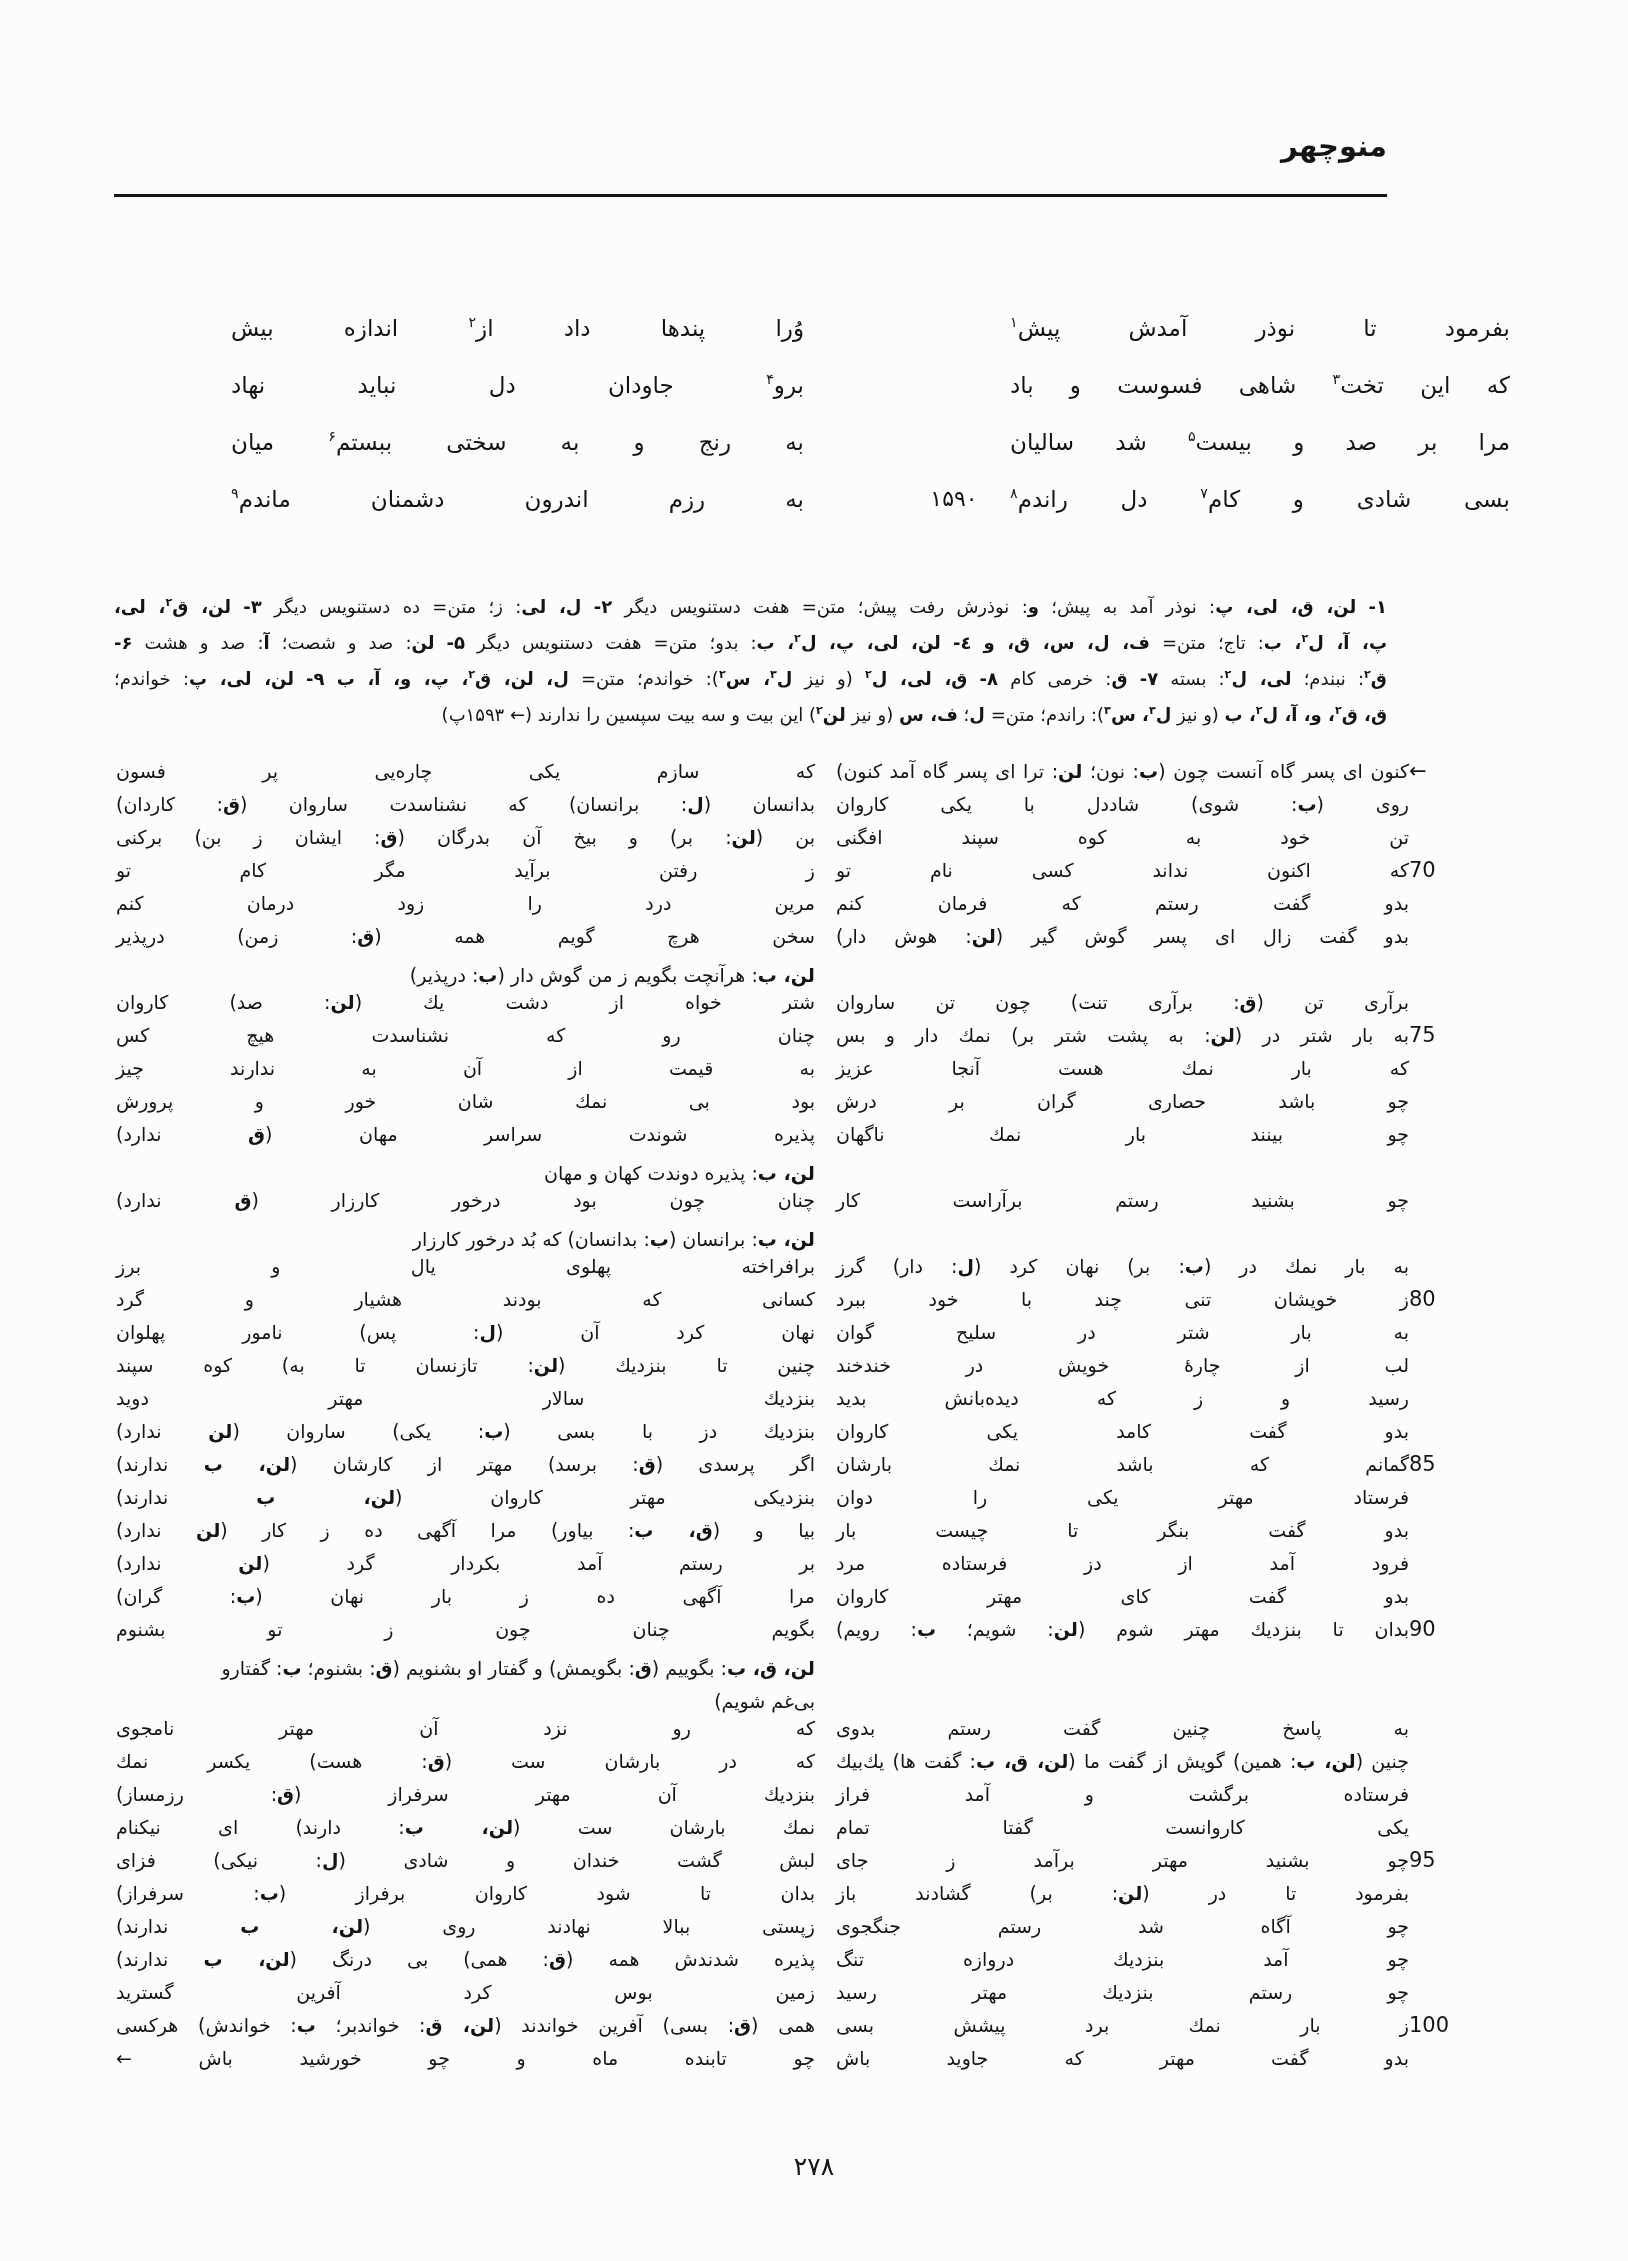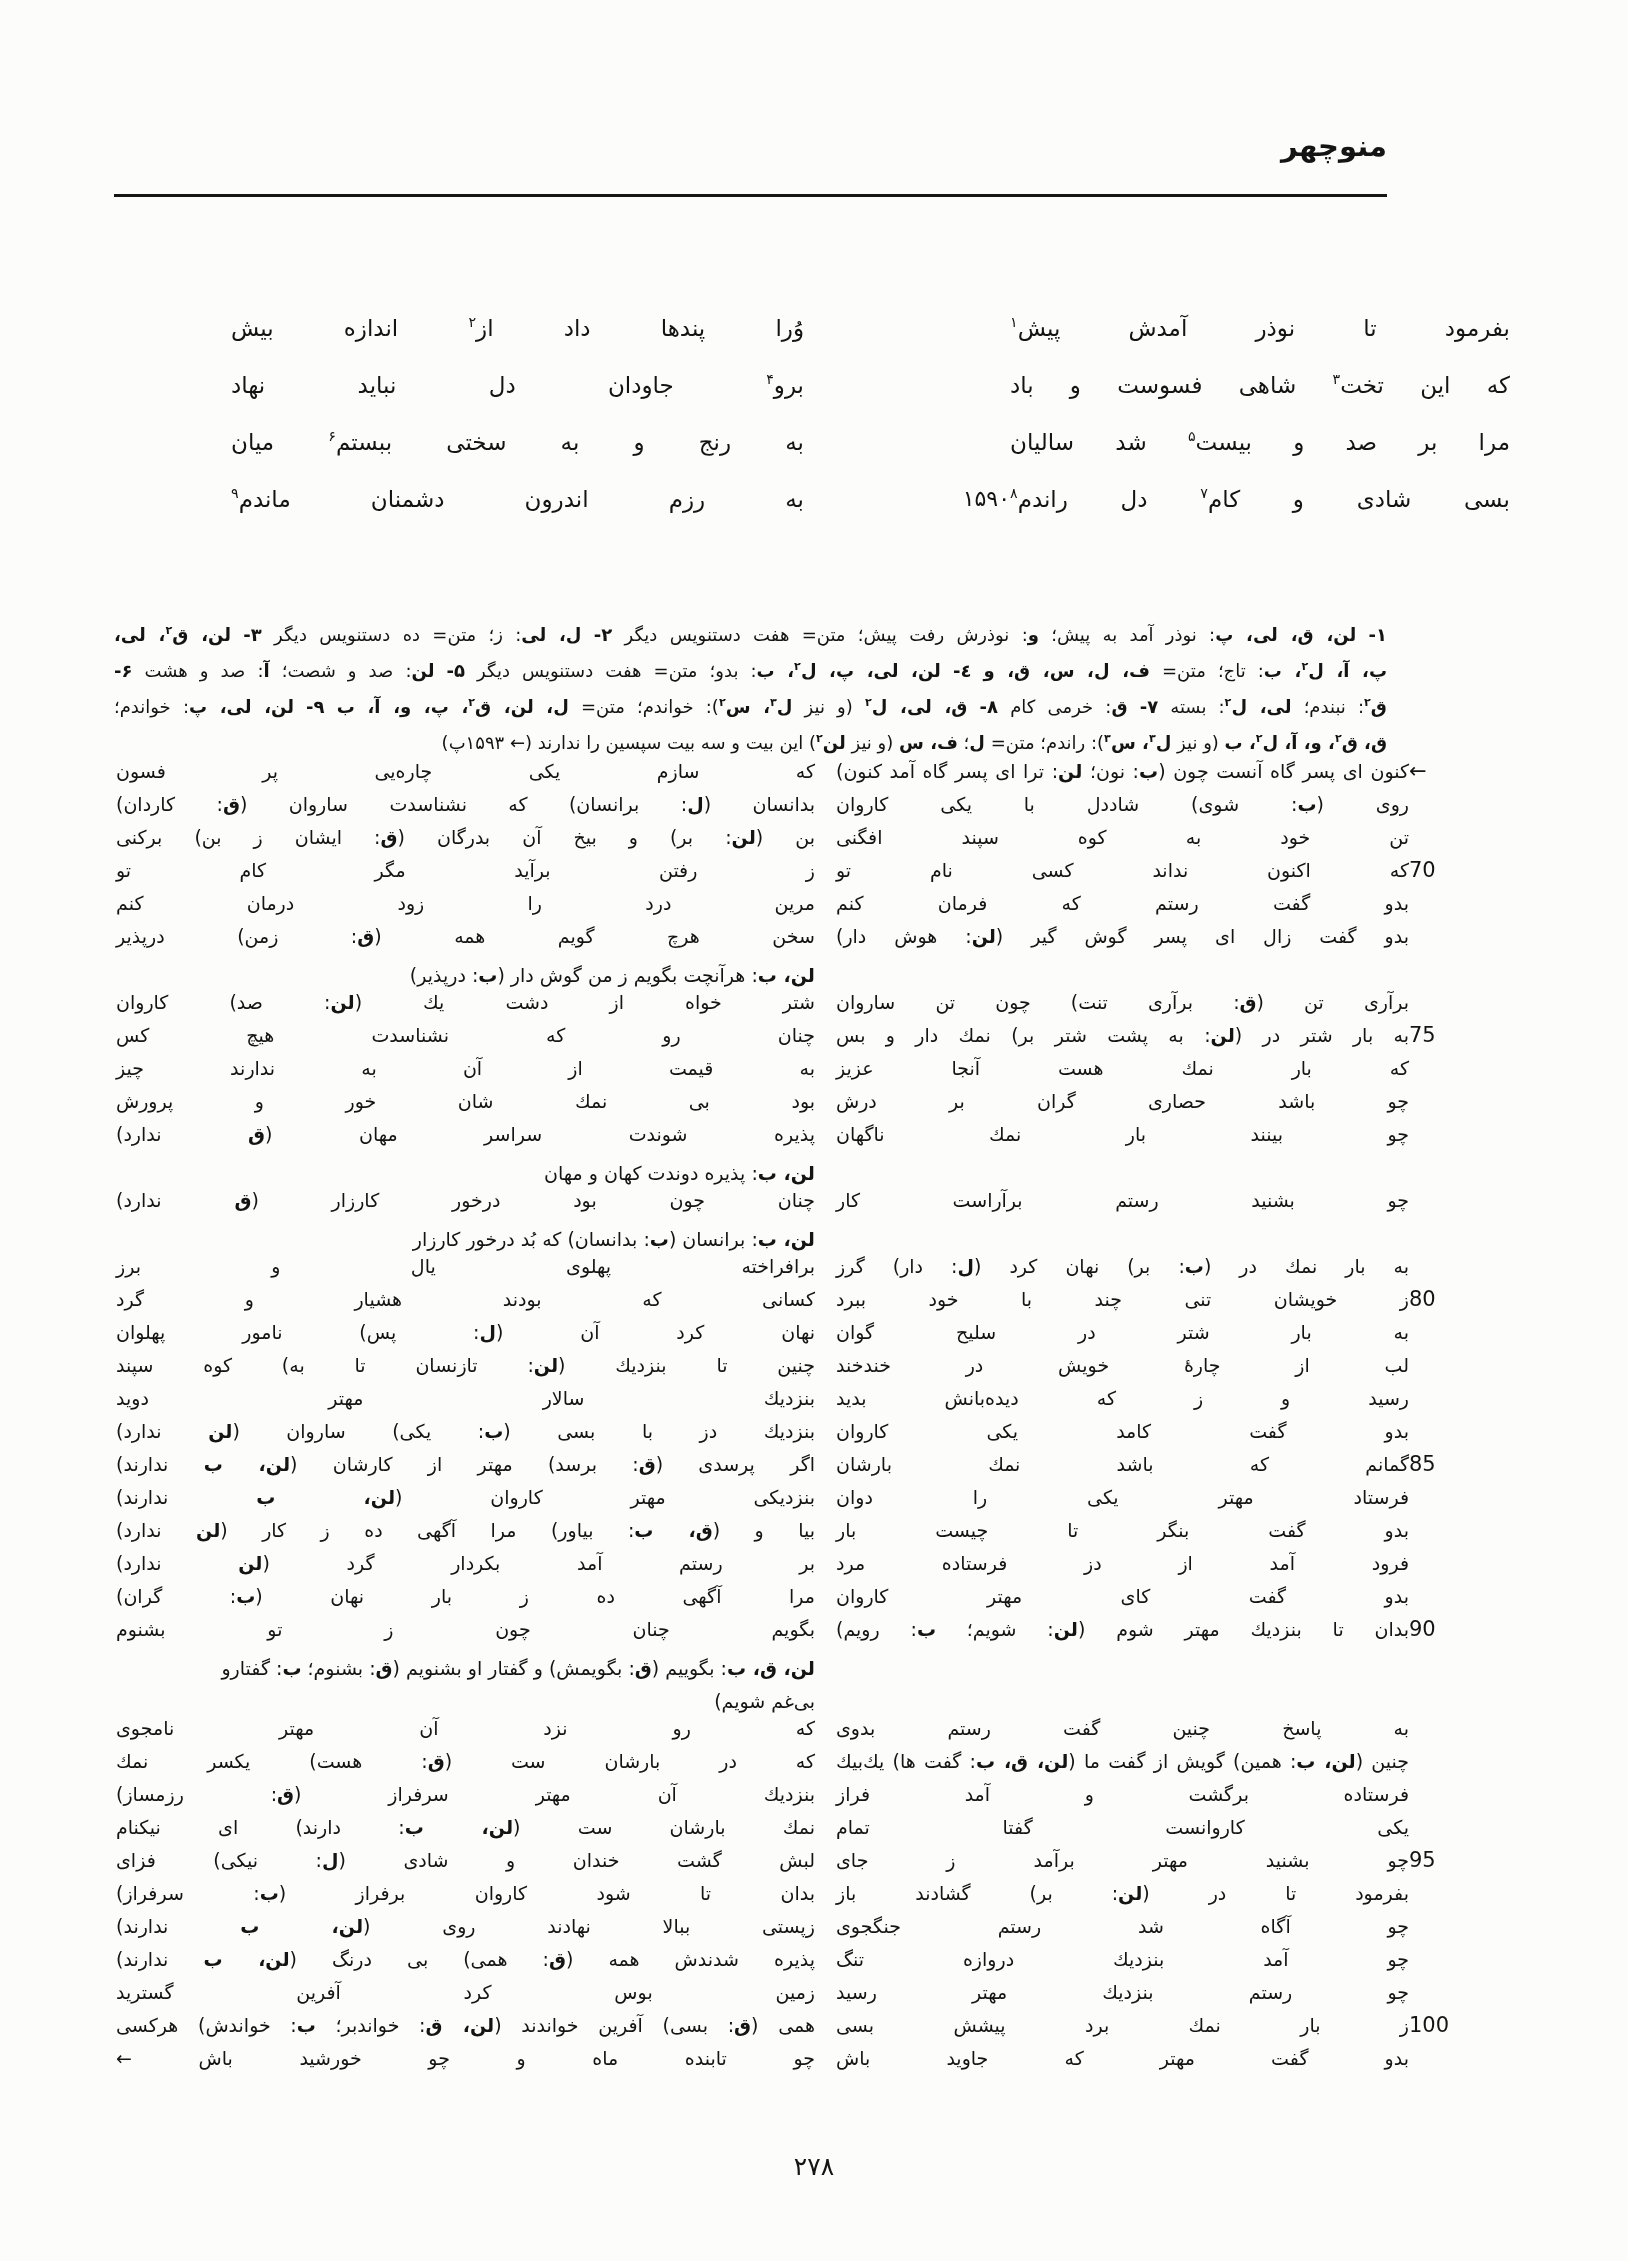--- a/index.html
+++ b/index.html
@@ -24,24 +24,24 @@
     background:#151515;
   }
   
   .verse-block{position:absolute;top:299px;right:118px;width:1395px;}
   .vrow{display:flex;align-items:center;height:57px;font-size:23px;}
   .vrow .hemi{
     text-align:justify;text-align-last:justify;-moz-text-align-last:justify;
     white-space:nowrap;overflow:visible;
   }
   .vrow .hemi-r{width:500px;}
-  .vrow .vnum{width:112px;direction:ltr;text-align:right;font-size:22px;}
+  .vrow .vnum{width:112px;direction:ltr;text-align:center;font-size:22px;}
   .vrow .hemi-l{width:573px;margin-right:94px;}
   
-  .apparatus{position:absolute;top:617px;right:241px;width:1273px;font-size:18px;}
+  .apparatus{position:absolute;top:589px;right:241px;width:1273px;font-size:18px;}
   .app-line{
     height:36px;line-height:36px;white-space:nowrap;
     text-align:justify;text-align-last:justify;-moz-text-align-last:justify;
   }
   .app-line.natural{text-align:right;text-align-last:right;-moz-text-align-last:right;}
   
   .body-block{position:absolute;top:754px;right:118px;width:1395px;}
   .brow{display:flex;align-items:center;height:33px;font-size:19px;}
   .brow .bnum{width:101px;direction:ltr;text-align:left;font-size:21px;}
   .brow .hemi{

